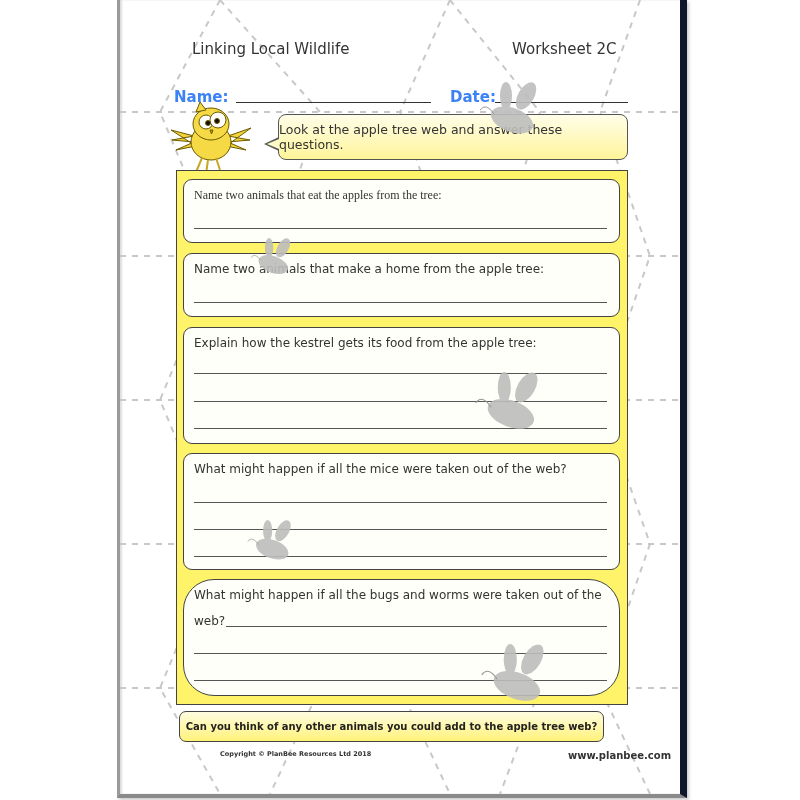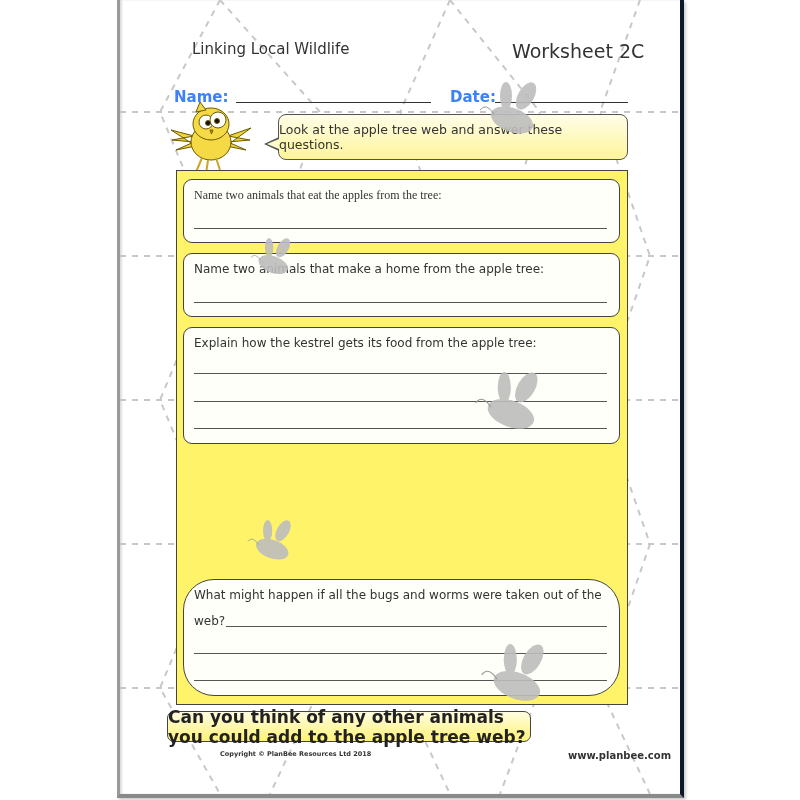--- a/index.html
+++ b/index.html
@@ -3,27 +3,27 @@
 <meta charset="utf-8">
 <style>
   html, body { margin: 0; padding: 0; }
   body {
     width: 800px; height: 800px; background: #ffffff; position: relative; overflow: hidden;
     font-family: "DejaVu Sans", sans-serif; color: #222;
   }
   .page {
     position: absolute; left: 117px; top: 0px; width: 560px; height: 794px;
     background: #fff;
-    border-left: 3px solid #9a9a9a; border-right: 4px solid #0f172a; border-bottom: 4px solid #8a8a8a;
+    border-left: 3px solid #9a9a9a; border-right: 7px solid #0f172a; border-bottom: 4px solid #8a8a8a;
     box-shadow: inset 2px 0 2px #ddd, 2px 2px 3px #ccc;
     overflow: hidden;
   }
   .watermark { position: absolute; left: 0; top: 0; width: 560px; height: 794px; pointer-events: none; }
   .title-left { position: absolute; left: 72px; top: 40px; font-size: 15px; color: #333; }
-  .title-right { position: absolute; left: 392px; top: 40px; font-size: 19px; color: #333; }
+  .title-right { position: absolute; left: 392px; top: 40px; font-size: 15px; color: #333; }
   .field-label { position: absolute; font-weight: bold; font-size: 15px; color: #3b82f6; }
   .field-line { position: absolute; height: 0; border-bottom: 1.5px solid #333; }
   .bubble {
     position: absolute; left: 158px; top: 114px; width: 350px; height: 46px;
     background: linear-gradient(#fffde8, #fff59a);
     border: 1.5px solid #555; border-radius: 8px; box-sizing: border-box;
     display: flex; align-items: center; justify-content: center;
     font-size: 12.5px; color: #333;
   }
   .bubble-tail {
@@ -41,24 +41,24 @@
     position: absolute; left: 56px; top: 170px; width: 452px; height: 535px;
     background: #fff36a; border: 1.5px solid #444; box-sizing: border-box;
   }
   .qbox {
     position: absolute; left: 63px; width: 437px; background: rgba(255,255,255,0.96);
     border: 1.5px solid #444; border-radius: 9px; box-sizing: border-box;
   }
   .qtext { position: absolute; left: 10px; top: 8px; font-size: 12px; color: #333; }
   .aline { position: absolute; left: 10px; right: 12px; height: 0; border-bottom: 1.2px solid #555; }
   .bottom-box {
-    position: absolute; left: 47px; top: 711px; width: 364px; height: 31px;
+    position: absolute; left: 59px; top: 711px; width: 425px; height: 31px;
     background: linear-gradient(#fffde0, #fff27a); border: 1.5px solid #444; border-radius: 7px; box-sizing: border-box;
     display: flex; align-items: center; justify-content: center;
-    font-weight: bold; font-size: 17px; color: #222;
+    font-weight: bold; font-size: 10px; color: #222;
   }
   .footer-left { position: absolute; left: 52px; top: 750px; font-size: 6.5px; font-weight: bold; color: #333; padding-left: 48px; }
   .footer-right { position: absolute; left: 448px; top: 750px; font-size: 10px; font-weight: bold; color: #333; }
   .bee { position: absolute; }
 </style>
 </head>
 <body>
 
 <div class="page">
 
@@ -119,20 +119,26 @@
     <div class="aline" style="top:48px;"></div>
   </div>
 
   <div class="qbox" style="top:327px; height:117px;">
     <div class="qtext">Explain how the kestrel gets its food from the apple tree:</div>
     <div class="aline" style="top:45px;"></div>
     <div class="aline" style="top:73px;"></div>
     <div class="aline" style="top:100px;"></div>
   </div>
 
+  <div class="qbox" style="top:453px; height:117px;">
+    <div class="qtext">What might happen if all the mice were taken out of the web?</div>
+    <div class="aline" style="top:48px;"></div>
+    <div class="aline" style="top:75px;"></div>
+    <div class="aline" style="top:102px;"></div>
+  </div>
 
   <div class="qbox" style="top:579px; height:117px;border-radius:31px;">
     <div class="qtext">What might happen if all the bugs and worms were taken out of the</div>
     <div class="qtext" style="top:34px;">web?</div>
     <div class="aline" style="top:46px; left:42px;"></div>
     <div class="aline" style="top:73px;"></div>
     <div class="aline" style="top:100px;"></div>
   </div>
 
   <div class="bottom-box">

